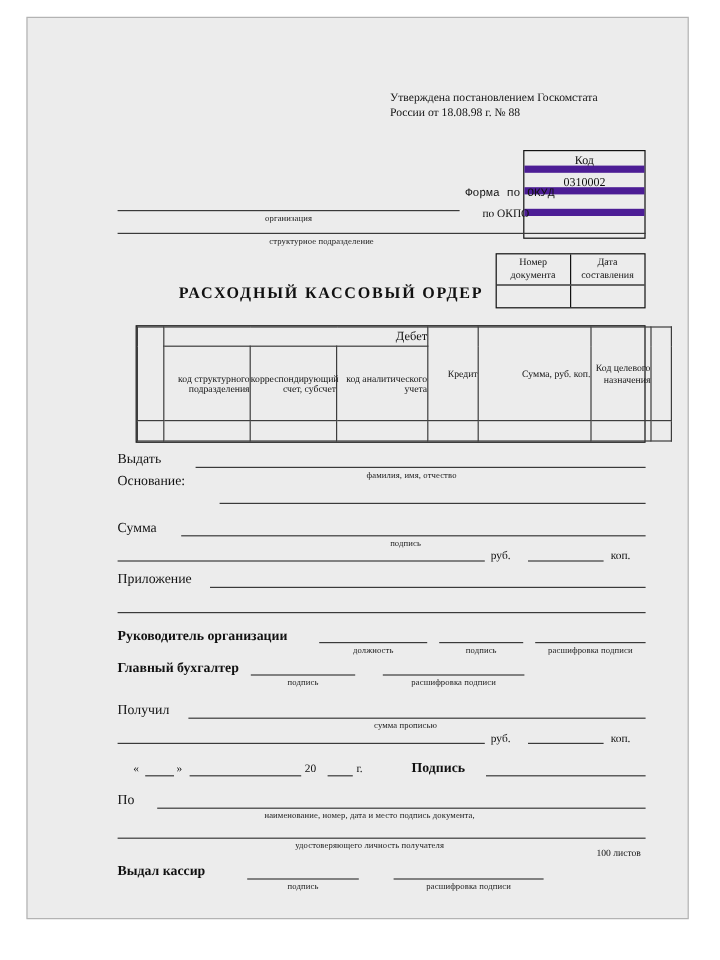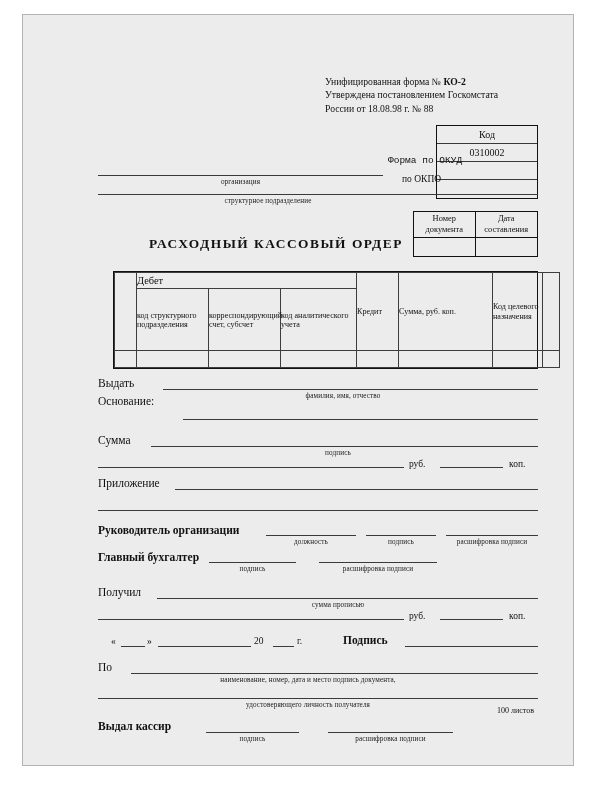--- a/index.html
+++ b/index.html
@@ -63,21 +63,21 @@
     position: absolute;
     left: 413px;
     top: 110px;
     width: 102px;
     border: 1.6px solid #111;
     box-sizing: border-box;
     background: #ececec;
   }
   .kodbox .r {
     height: 18px;
-    border-bottom: 1px solid #4c1d95;
+    border-bottom: 6px solid #4c1d95;
     box-sizing: border-box;
     text-align: center;
     font-size: 10px;
     line-height: 18px;
   }
   .kodbox .r:last-child { border-bottom: none; }
 
   
   .docbox {
     position: absolute;
@@ -129,21 +129,21 @@
   }
   .mtbl table {
     width: 100%;
     border-collapse: collapse;
     table-layout: fixed;
   }
   .mtbl td {
     border: 1px solid #3d3d3d;
     font-size: 8.1px;
     line-height: 9.4px;
-    text-align: left;
+    text-align: right;
     vertical-align: middle;
     padding: 1px 0;
     box-sizing: border-box;
   }
   .mtbl td.debet {
     font-size: 10.4px;
     padding: 3px 0;
   }
   .mtbl tr.datarow td { height: 17px; }
 
@@ -155,21 +155,20 @@
     font-size: 8px;
     white-space: nowrap;
   }
 </style>
 </head>
 <body>
 
 <div class="page">
 
   <div class="hdr">
-    <div><span>Унифицированная форма № </span><b>КО-2</b></div>
     <div>Утверждена постановлением Госкомстата</div>
     <div>России от 18.08.98 г. № 88</div>
   </div>
 
   <div class="kodbox">
     <div class="r">Код</div>
     <div class="r">0310002</div>
     <div class="r"></div>
     <div class="r"></div>
   </div>

